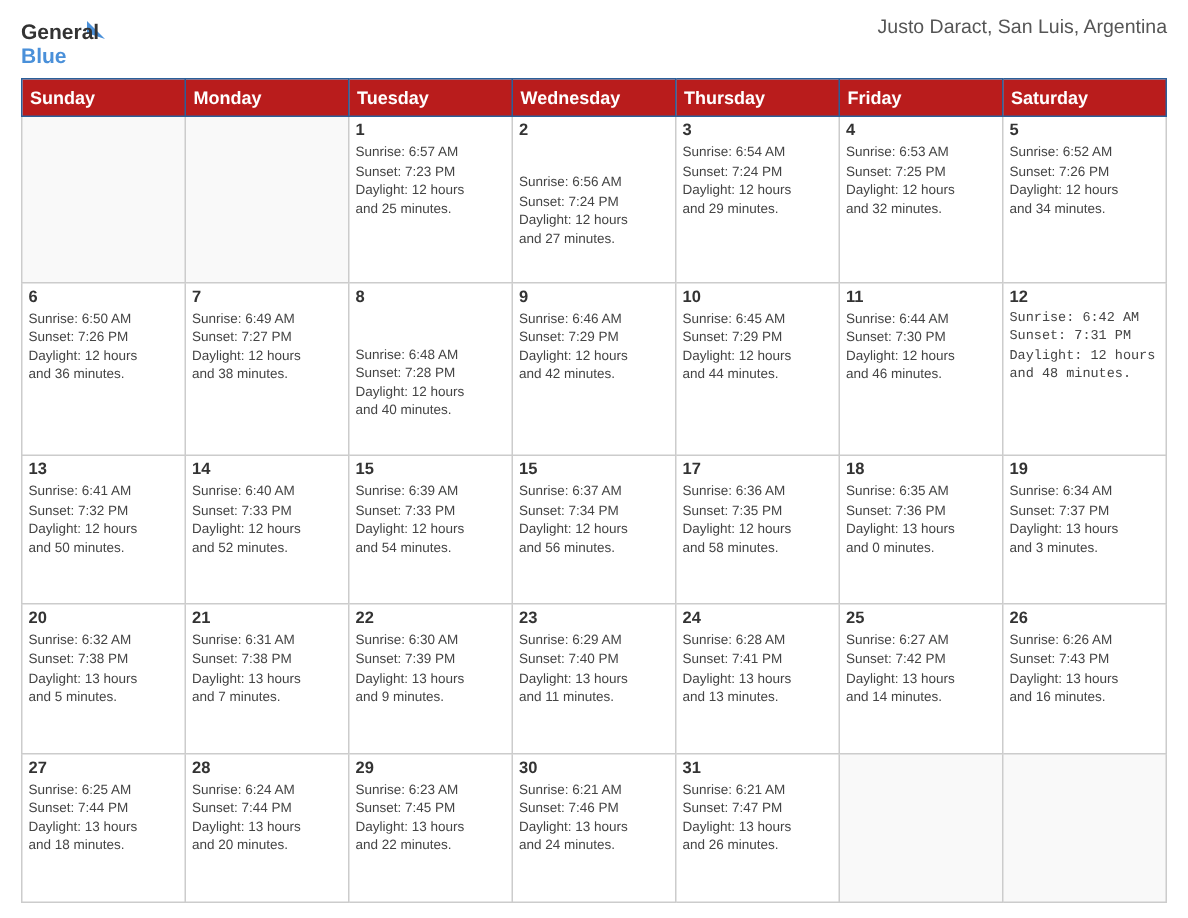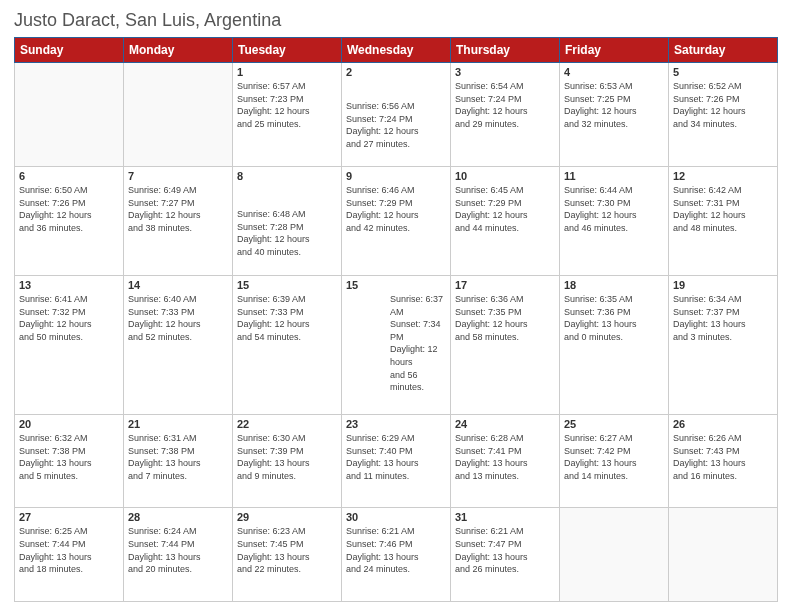--- a/index.html
+++ b/index.html
@@ -31,21 +31,21 @@
     .title-section {
       text-align: right;
     }
     .main-title {
       font-size: 30px;
       font-weight: normal;
       color: #333;
       line-height: 1.1;
     }
     .subtitle {
-      font-size: 18px;
+      font-size: 13px;
       color: #555;
     }
     .calendar {
       flex: 1;
       border: 1px solid #ccc;
       border-collapse: collapse;
       width: 100%;
       table-layout: fixed;
     }
     .calendar th {
@@ -83,20 +83,27 @@
     table {
       width: 100%;
       border-collapse: collapse;
     }
   </style>
 </head>
 <body>
 
 <div class="page">
   <div class="header">
+    <div class="logo">
+        <svg viewBox="0 0 60 36" width="60" height="36">
+          <polygon points="44,4 56,16 44,12" fill="#4a90d9"></polygon>
+          <text x="0" y="16" font-size="14" font-weight="bold" fill="#333">General</text>
+          <text x="0" y="32" font-size="14" font-weight="bold" fill="#4a90d9">Blue</text>
+        </svg>
+      </div>
     <div class="title-section">
       <div class="subtitle">Justo Daract, San Luis, Argentina</div>
     </div>
   </div>
 
   <table class="calendar">
     <thead>
       <tr>
         <th>Sunday</th>
         <th>Monday</th>
@@ -185,21 +192,21 @@
           </td>
           <td>
             <span class="day-num">11</span>
             <div class="day-info" style="white-space: pre-line;">Sunrise: 6:44 AM
 Sunset: 7:30 PM
 Daylight: 12 hours
 and 46 minutes.</div>
           </td>
           <td>
             <span class="day-num">12</span>
-            <div class="day-info" style="white-space: pre-line;">Sunrise: 6:42 AM
+            <div class="day-info" style="white-space: pre-line; font-family: Liberation Mono, monospace;">Sunrise: 6:42 AM
 Sunset: 7:31 PM
 Daylight: 12 hours
 and 48 minutes.</div>
           </td>
         </tr>
         <tr>
           <td>
             <span class="day-num">13</span>
             <div class="day-info" style="white-space: pre-line;">Sunrise: 6:41 AM
 Sunset: 7:32 PM
@@ -215,21 +222,21 @@
           </td>
           <td>
             <span class="day-num">15</span>
             <div class="day-info" style="white-space: pre-line;">Sunrise: 6:39 AM
 Sunset: 7:33 PM
 Daylight: 12 hours
 and 54 minutes.</div>
           </td>
           <td>
             <span class="day-num">15</span>
-            <div class="day-info" style="white-space: pre-line; margin-left: 44px;">Sunrise: 6:37 AM
+            <div class="day-info" style="white-space: pre-line;">Sunrise: 6:37 AM
 Sunset: 7:34 PM
 Daylight: 12 hours
 and 56 minutes.</div>
           </td>
           <td>
             <span class="day-num">17</span>
             <div class="day-info" style="white-space: pre-line;">Sunrise: 6:36 AM
 Sunset: 7:35 PM
 Daylight: 12 hours
 and 58 minutes.</div>

